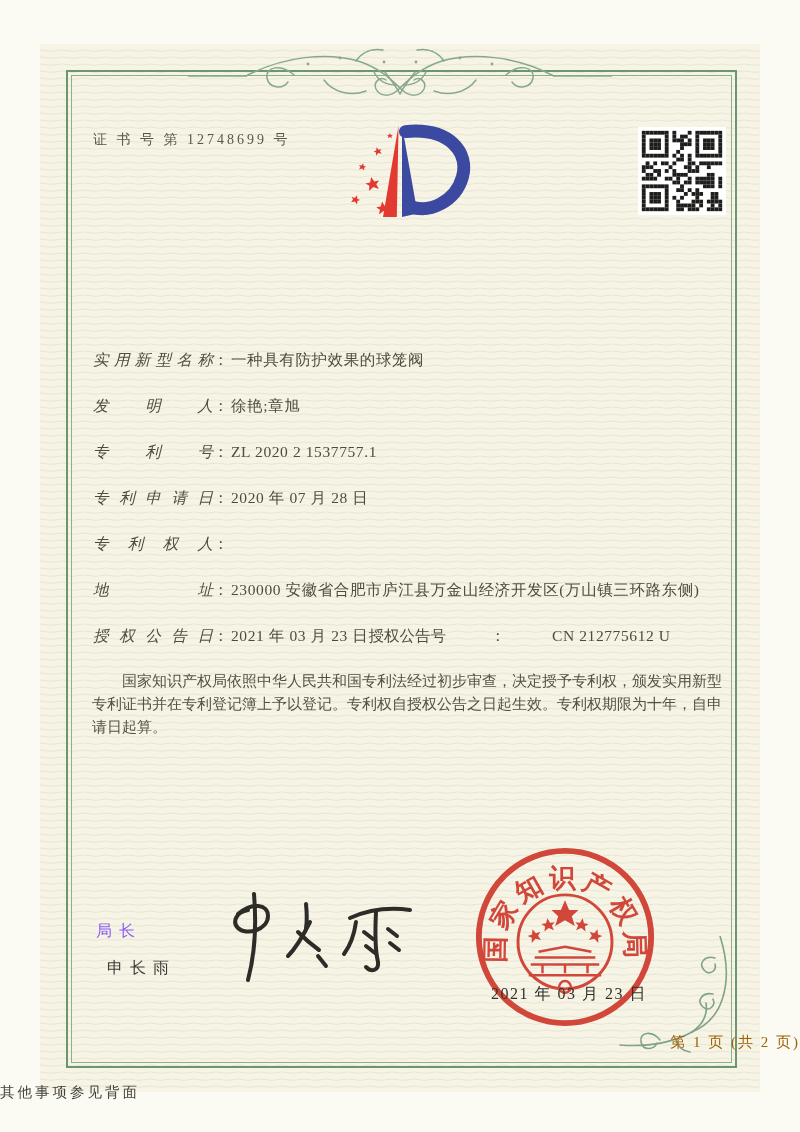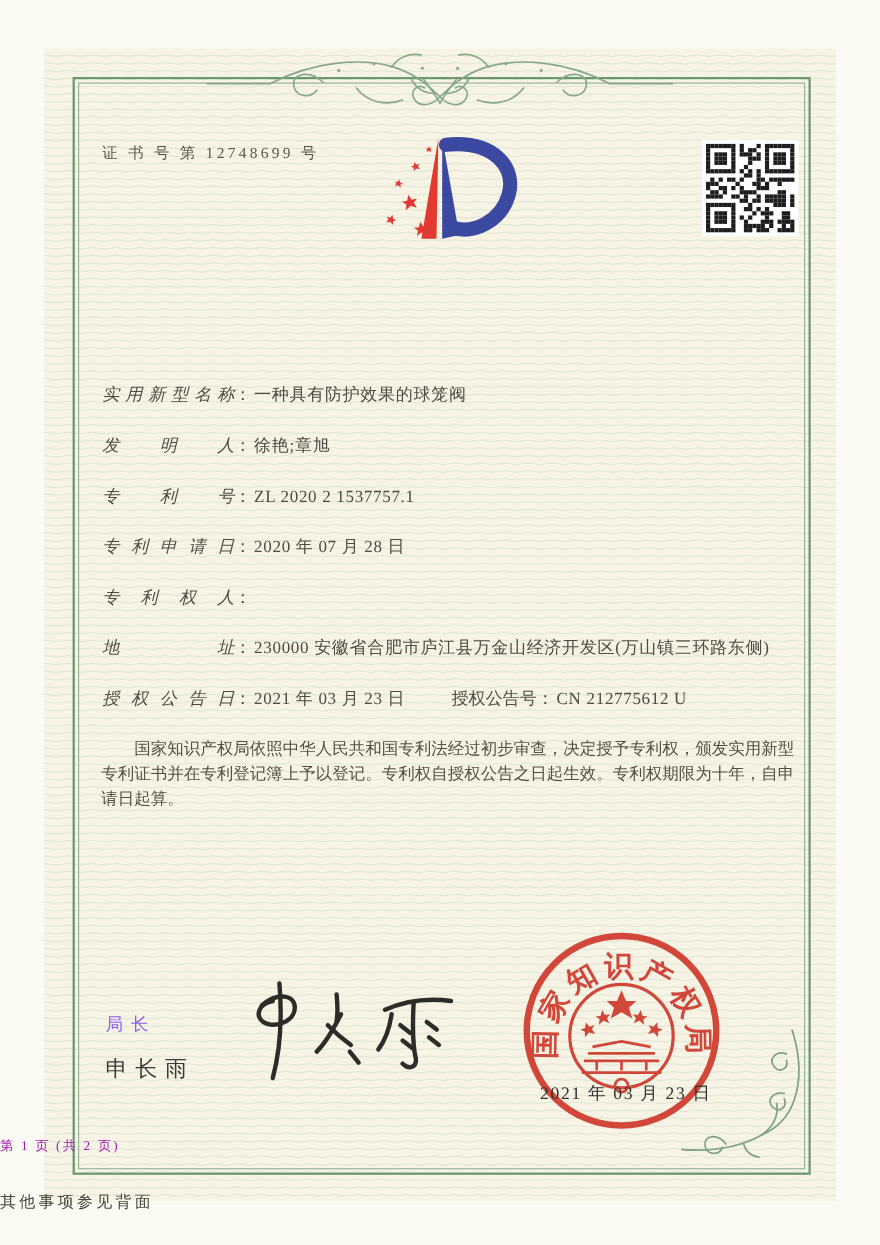--- a/index.html
+++ b/index.html
@@ -23,30 +23,30 @@
   .frame-inner{ position:absolute; inset:3px; border:1px solid #8fae90; }
   .abs{position:absolute;}
   .certno{ left:93px; top:131px; font-size:14px; letter-spacing:3px; color:#5a564c; }
   .title{ left:0; top:246px; width:100%; text-align:center; font-size:35px;
           letter-spacing:11px; font-weight:700; color:#35332d; }
   .fields{ left:93px; top:347px; width:628px; color:#4f4b40; font-size:15.5px; }
   .frow{ display:flex; line-height:26px; margin-bottom:20px; }
   .flabel{ width:120px; text-align:justify; text-align-last:justify; flex:none;font-style:italic; }
   .fcolon{ width:18px; flex:none; }
   .fvalue{ flex:1; letter-spacing:0.6px; }
-  .pair2{ margin-left:42px; display:flex; }
+  .pair2{ display:flex;gap:44px; }
   .pair2 .fvalue{ flex:none; }
   .bodytext{ left:92px; top:670px; width:630px; font-size:15px; line-height:23px;
              color:#55503f; text-align:justify; }
   .bodytext p{ margin:0; text-indent:2em; }
   .sign-title{ left:96px; top:921px; font-size:16px; letter-spacing:7px; color:#8b5cf6; }
-  .sign-name{ left:96px; top:958px; font-size:20px; letter-spacing:7px; color:#3d3a33; }
+  .sign-name{ left:107px; top:958px; font-size:16px; letter-spacing:7px; color:#3d3a33; }
   .seal-date{ left:491px; top:984px; font-size:16px; letter-spacing:1.5px; color:#33312c; z-index:6; }
-  .page-no{ left:0; top:1033px; width:100%; text-align:left; font-size:12px;
-            letter-spacing:2px; color:#a21caf; }
+  .page-no{ left:0; top:1033px; width:100%; text-align:right; font-size:15px;
+            letter-spacing:2px; color:#a16207; }
   .back-note{ left:0; top:1083px; width:100%; text-align:left; font-size:14.5px;
               letter-spacing:3px; color:#45433b; }
   .logo{ left:333px; top:110px; }
   .qr{ left:638px; top:127px; }
   .seal{ left:472px; top:844px; z-index:5; opacity:0.93; }
   .signature{ left:218px; top:888px; }
   .garland{ left:188px; top:46px; }
   .flourish{ left:616px; top:936px; }
 </style>
 </head>

